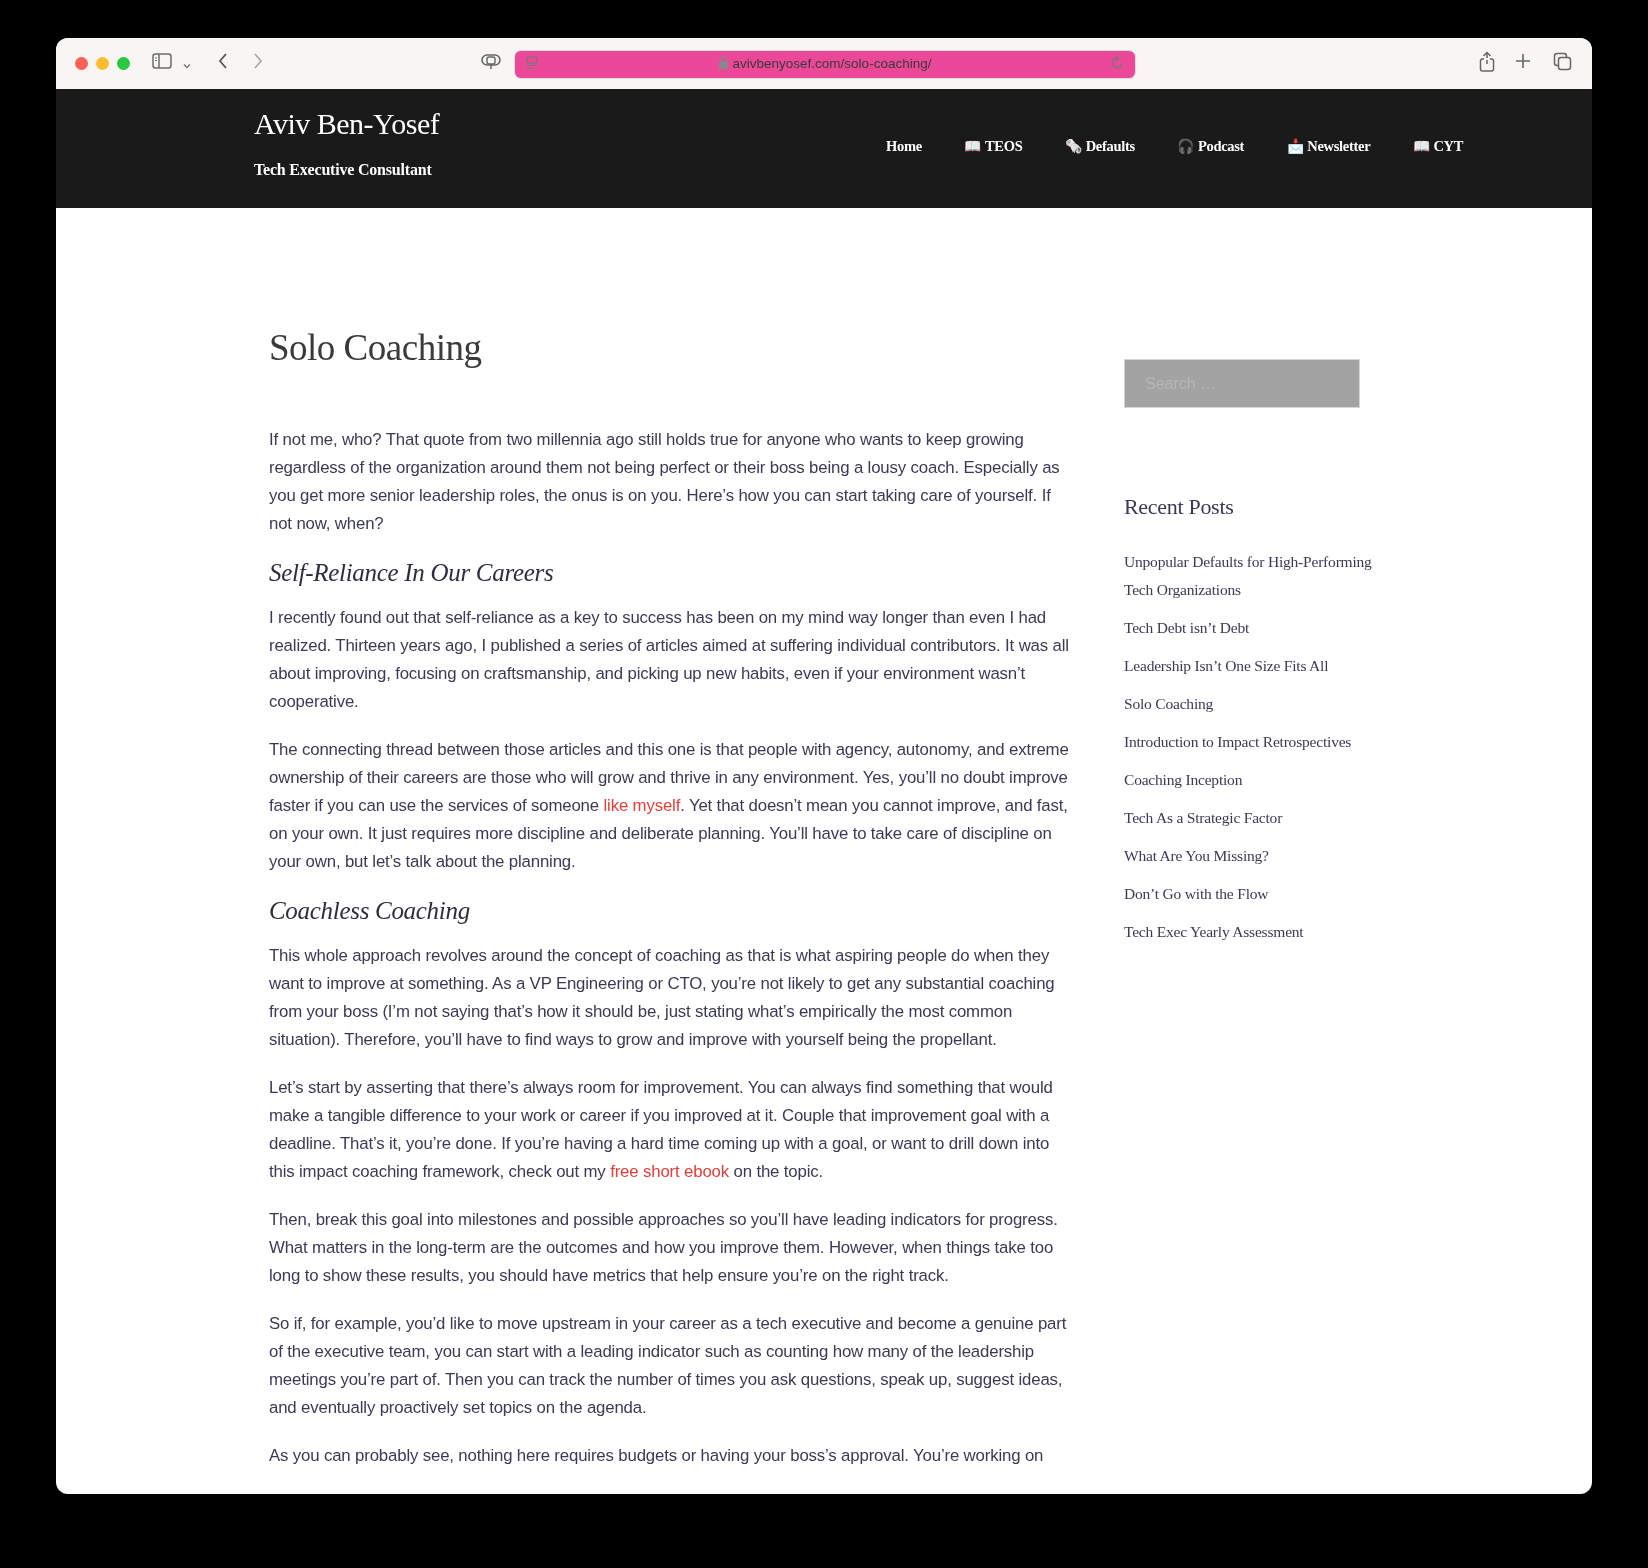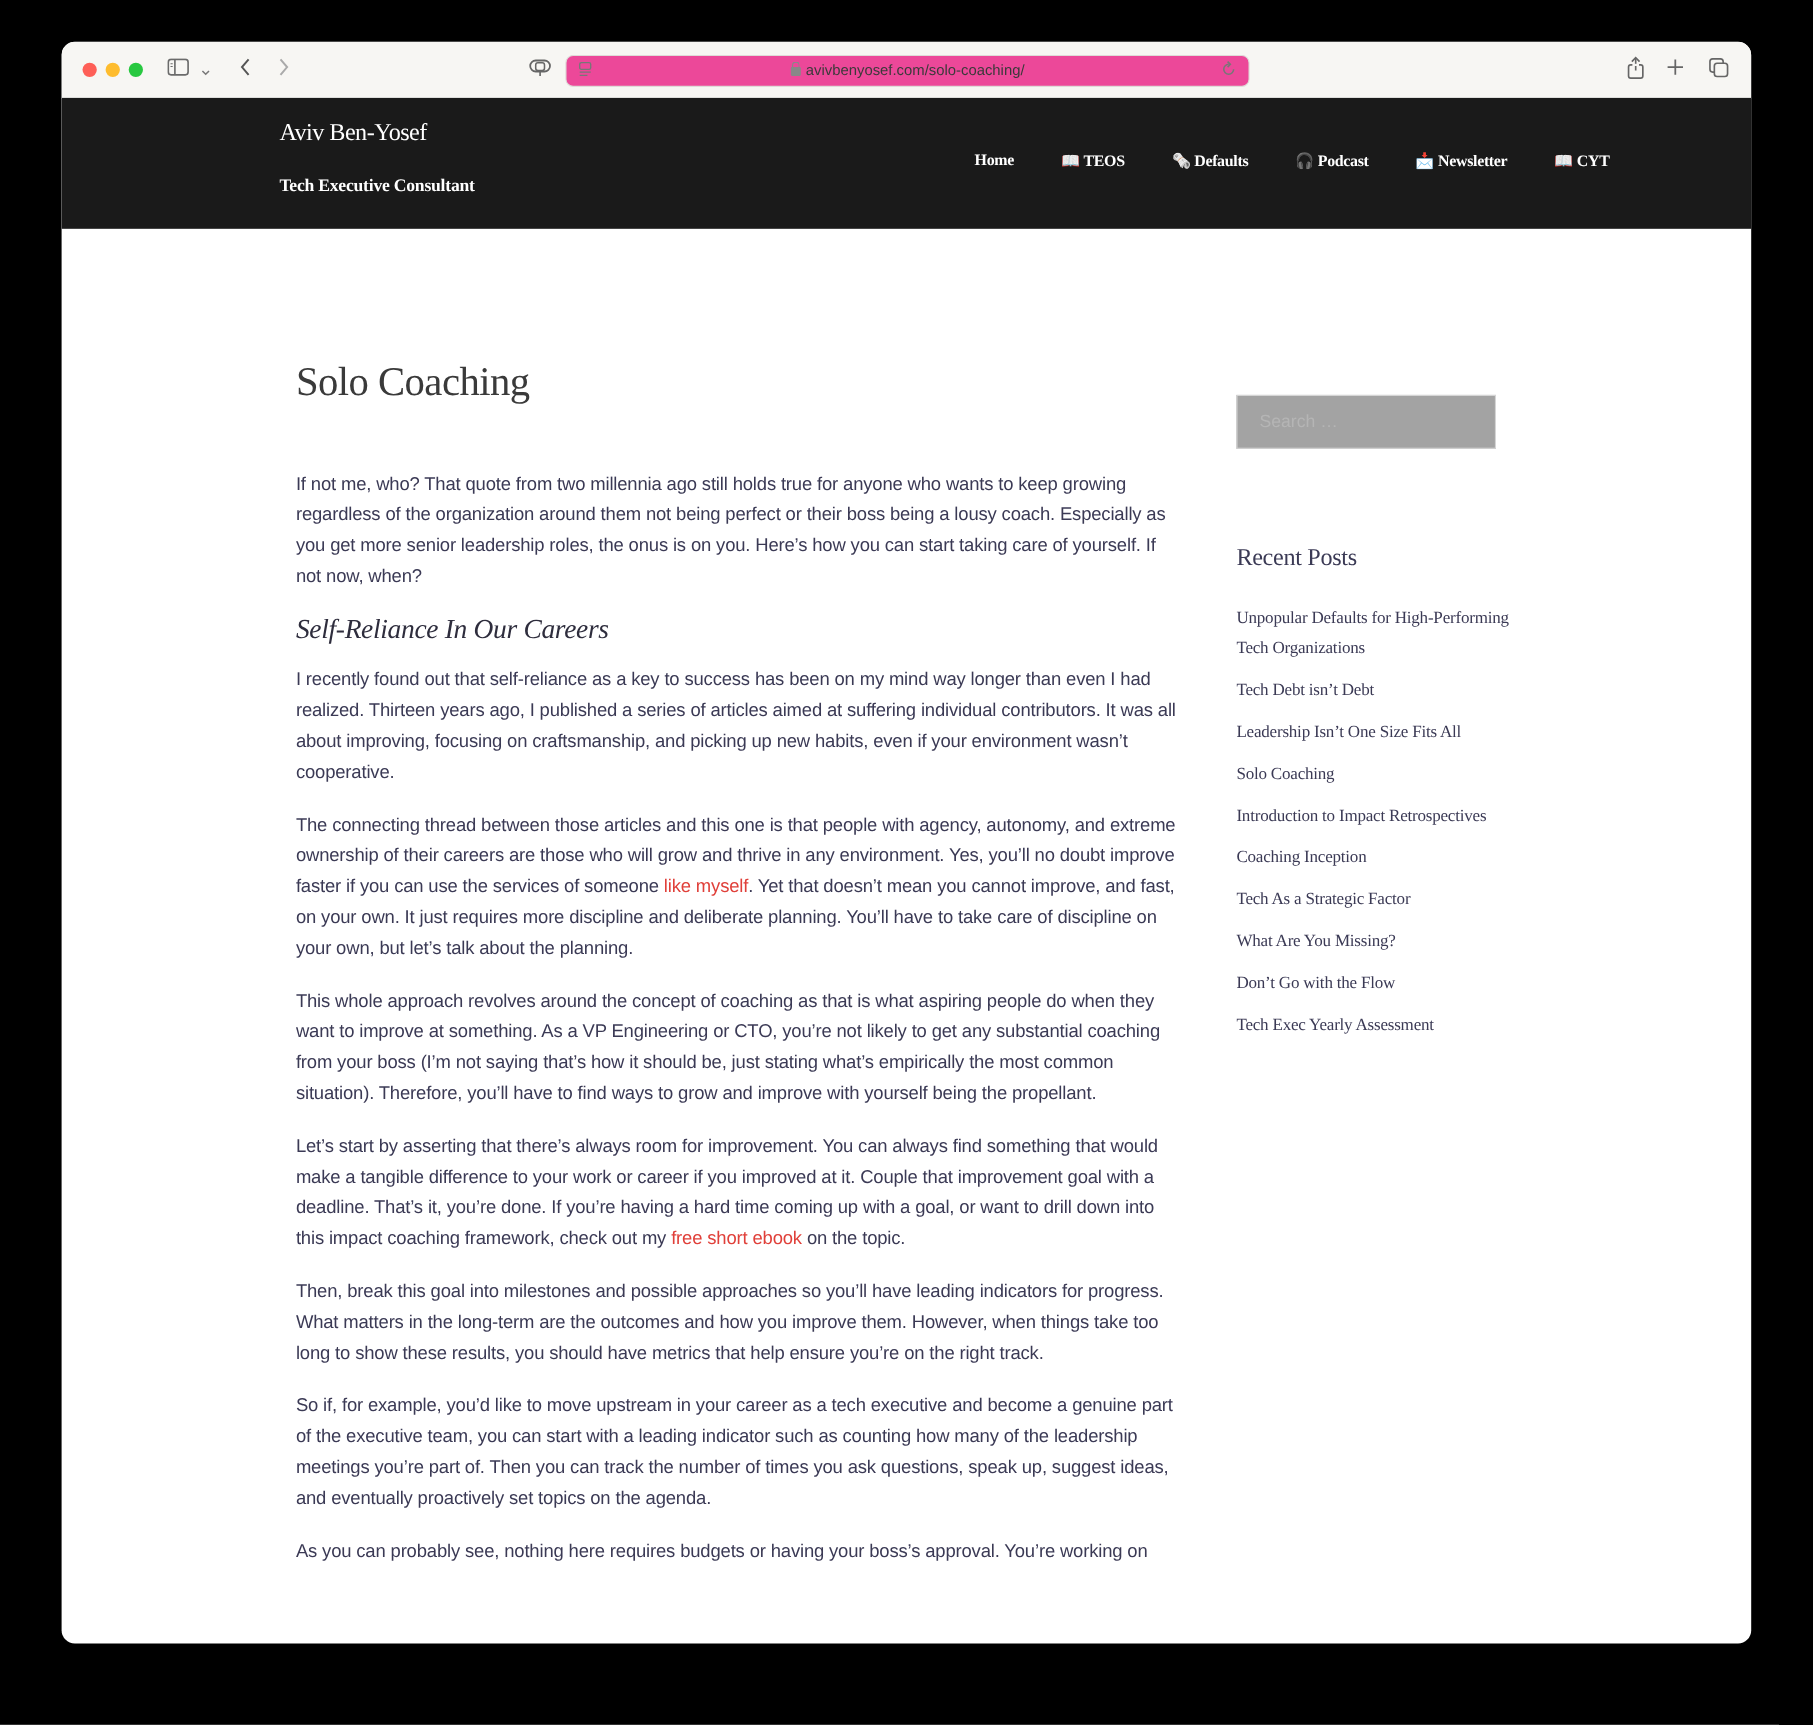--- a/index.html
+++ b/index.html
@@ -12,21 +12,21 @@
   .tl.green { left:61px; background:#28c840; }
   .tb-icon { position:absolute; color:#6b6b6b; font-size:18px; line-height:20px; top:15px; }
   .urlbar { position:absolute; left:458px; top:12px; width:620px; height:27px; border:1px solid #dedcd8; border-radius:7px; background:#ec4899; }
   .url-text { position:absolute; left:0; right:0; top:5px; text-align:center; font-size:13.5px; color:#3a3a3a; }
   .url-lock { display:inline-block; width:9px; height:8px; background:#888; border-radius:1px; position:relative; margin-right:5px; vertical-align:-1px; }
   .url-lock:before { content:""; position:absolute; left:1px; top:-5px; width:5px; height:5px; border:1.5px solid #888; border-bottom:none; border-radius:4px 4px 0 0; }
   .reader-icon { position:absolute; left:10px; top:5px; color:#777; font-size:14px; }
   .reload-icon { position:absolute; right:10px; top:3px; color:#777; font-size:16px; }
 
   .site-header { position:absolute; left:0; top:51px; width:100%; height:119px; background:#1a1a1a; }
-  .site-title { position:absolute; left:198px; top:18px; color:#fff; font-family:"Liberation Serif", serif; font-size:22px; letter-spacing:-0.5px; }
+  .site-title { position:absolute; left:198px; top:18px; color:#fff; font-family:"Liberation Serif", serif; font-size:30px; letter-spacing:-0.5px; }
   .site-tagline { position:absolute; left:198px; top:72px; color:#fff; font-family:"Liberation Serif", serif; font-size:16px; font-weight:bold; letter-spacing:-0.2px; }
   .nav { position:absolute; top:49px; left:830px; display:flex; gap:16px; }
   .nav-item { color:#fff; font-family:"Liberation Serif", serif; font-weight:bold; font-size:14.5px; margin-right:27px; white-space:nowrap; letter-spacing:-0.3px; cursor:pointer; }
   .nav-item .emo { font-size:14px; margin-right:3px; }
 
   .content { position:absolute; left:213px; top:170px; width:800px; }
   .page-title { position:absolute; left:0; top:118px; margin:0; font-family:"Liberation Serif", serif; font-weight:normal; font-size:37px; color:#3a3a3a; letter-spacing:-0.5px; white-space:nowrap; }
   .article { position:absolute; left:0; top:218px; width:805px; color:#3b3a55; font-size:16.8px; line-height:28px; letter-spacing:-0.15px; }
   .article p { margin:0 0 20px 0; }
   .article h2 { margin:4px 0 16px 0; font-family:"Liberation Serif", serif; font-weight:normal; font-size:25px; line-height:30px; color:#2e2d3d; letter-spacing:-0.3px;font-style:italic; }
@@ -133,20 +133,21 @@
     </nav>
   </div>
 
   <main class="content">
     <h1 class="page-title">Solo Coaching</h1>
     <article class="article">
       <p>If not me, who? That quote from two millennia ago still holds true for anyone who wants to keep growing regardless of the organization around them not being perfect or their boss being a lousy coach. Especially as you get more senior leadership roles, the onus is on you. Here’s how you can start taking care of yourself. If not now, when?</p>
       <h2>Self-Reliance In Our Careers</h2>
       <p>I recently found out that self-reliance as a key to success has been on my mind way longer than even I had realized. Thirteen years ago, I published a series of articles aimed at suffering individual contributors. It was all about improving, focusing on craftsmanship, and picking up new habits, even if your environment wasn’t cooperative.</p>
       <p><span>The connecting thread between those articles and this one is that people with agency, autonomy, and extreme ownership of their careers are those who will grow and thrive in any environment. Yes, you’ll no doubt improve faster if you can use the services of someone </span><a>like myself</a><span>. Yet that doesn’t mean you cannot improve, and fast, on your own. It just requires more discipline and deliberate planning. You’ll have to take care of discipline on your own, but let’s talk about the planning.</span></p>
+      <h2>Coachless Coaching</h2>
       <p>This whole approach revolves around the concept of coaching as that is what aspiring people do when they want to improve at something. As a VP Engineering or CTO, you’re not likely to get any substantial coaching from your boss (I’m not saying that’s how it should be, just stating what’s empirically the most common situation). Therefore, you’ll have to find ways to grow and improve with yourself being the propellant.</p>
       <p><span>Let’s start by asserting that there’s always room for improvement. You can always find something that would make a tangible difference to your work or career if you improved at it. Couple that improvement goal with a deadline. That’s it, you’re done. If you’re having a hard time coming up with a goal, or want to drill down into this impact coaching framework, check out my </span><a>free short ebook</a><span> on the topic.</span></p>
       <p>Then, break this goal into milestones and possible approaches so you’ll have leading indicators for progress. What matters in the long-term are the outcomes and how you improve them. However, when things take too long to show these results, you should have metrics that help ensure you’re on the right track.</p>
       <p>So if, for example, you’d like to move upstream in your career as a tech executive and become a genuine part of the executive team, you can start with a leading indicator such as counting how many of the leadership meetings you’re part of. Then you can track the number of times you ask questions, speak up, suggest ideas, and eventually proactively set topics on the agenda.</p>
       <p>As you can probably see, nothing here requires budgets or having your boss’s approval. You’re working on</p>
     </article>
   </main>
 
   <aside class="sidebar">
     <input class="search-input" type="search" placeholder="Search …" style="">

